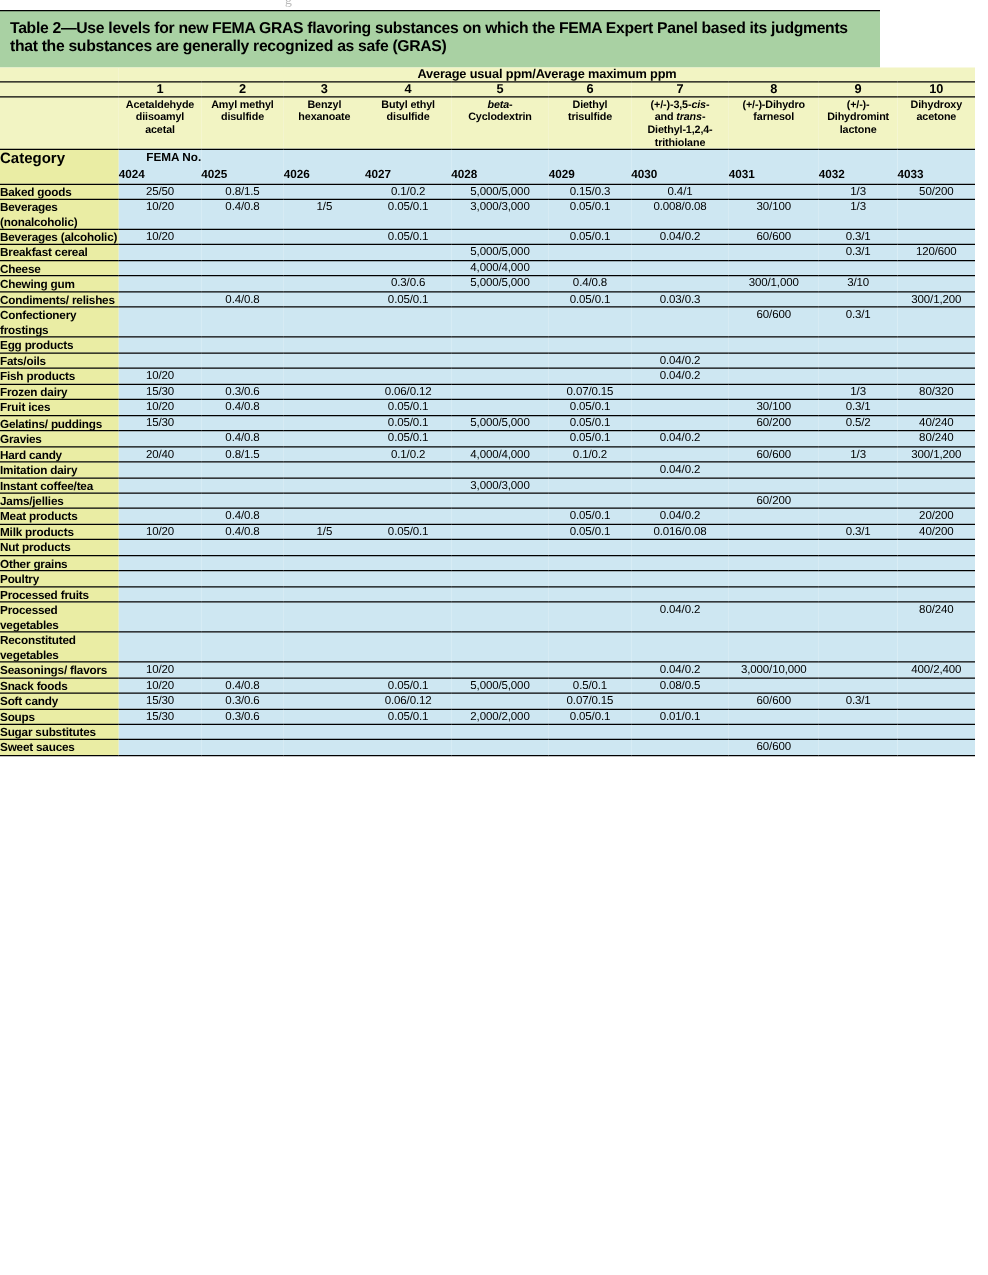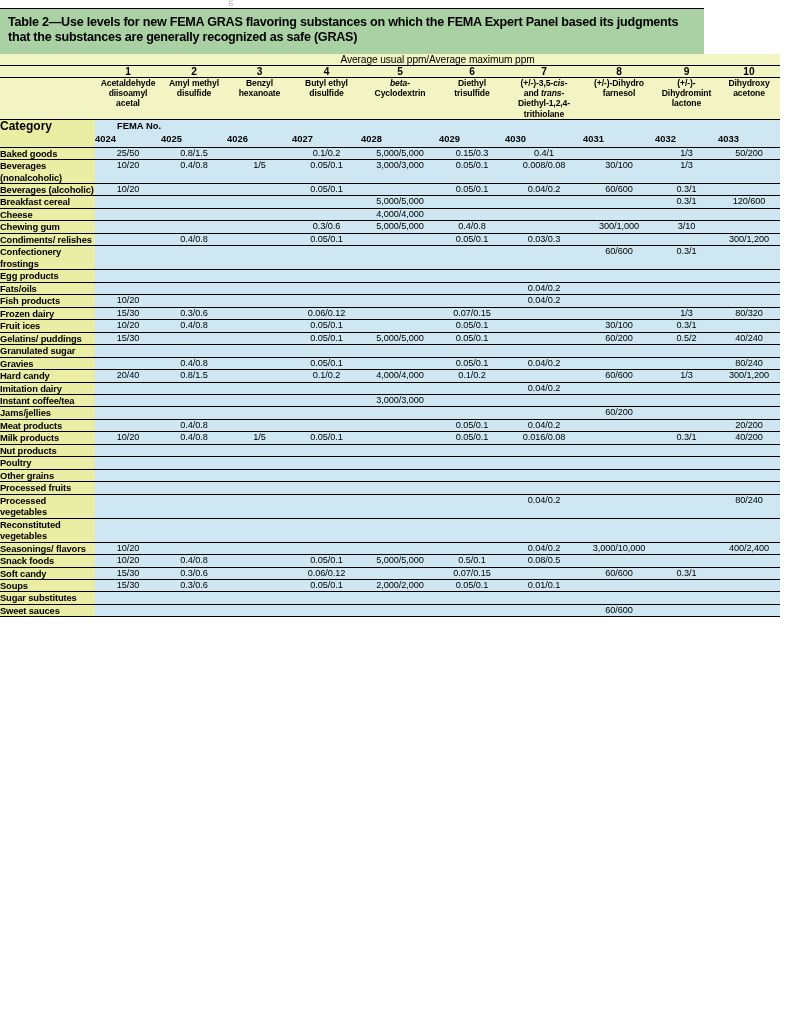--- a/index.html
+++ b/index.html
@@ -81,21 +81,21 @@
   .cat-yellow { background: #eaeda4; }
   .data-blue  { background: #cee7f2; }
 
   .rule-top    { border-top: 1.1px solid #000; }
   .rule-bottom { border-bottom: 1.1px solid #000; }
 
   
   .span-avg {
     text-align: center;
     font-size: 10.2px;
-    font-weight: normal;
+    font-weight: bold;
     padding: 4px 0 4px 0;
     letter-spacing: -0.1px;
   }
 
   
   .colnum {
     text-align: center;
     font-size: 10.2px;
     font-weight: bold;
     padding: 4px 0 4px 0;
@@ -437,33 +437,20 @@
           <td class="val data-blue rule-bottom"></td>
           <td class="val data-blue rule-bottom">0.05/0.1</td>
           <td class="val data-blue rule-bottom">5,000/5,000</td>
           <td class="val data-blue rule-bottom">0.05/0.1</td>
           <td class="val data-blue rule-bottom"></td>
           <td class="val data-blue rule-bottom">60/200</td>
           <td class="val data-blue rule-bottom">0.5/2</td>
           <td class="val data-blue rule-bottom">40/240</td>
         </tr>
         <tr>
-          <td class="cat cat-yellow rule-bottom">Granulated sugar</td>
-          <td class="val data-blue rule-bottom"></td>
-          <td class="val data-blue rule-bottom"></td>
-          <td class="val data-blue rule-bottom"></td>
-          <td class="val data-blue rule-bottom"></td>
-          <td class="val data-blue rule-bottom"></td>
-          <td class="val data-blue rule-bottom"></td>
-          <td class="val data-blue rule-bottom"></td>
-          <td class="val data-blue rule-bottom"></td>
-          <td class="val data-blue rule-bottom"></td>
-          <td class="val data-blue rule-bottom"></td>
-        </tr>
-        <tr>
           <td class="cat cat-yellow rule-bottom">Gravies</td>
           <td class="val data-blue rule-bottom"></td>
           <td class="val data-blue rule-bottom">0.4/0.8</td>
           <td class="val data-blue rule-bottom"></td>
           <td class="val data-blue rule-bottom">0.05/0.1</td>
           <td class="val data-blue rule-bottom"></td>
           <td class="val data-blue rule-bottom">0.05/0.1</td>
           <td class="val data-blue rule-bottom">0.04/0.2</td>
           <td class="val data-blue rule-bottom"></td>
           <td class="val data-blue rule-bottom"></td>
@@ -554,34 +541,34 @@
           <td class="val data-blue rule-bottom"></td>
           <td class="val data-blue rule-bottom"></td>
           <td class="val data-blue rule-bottom"></td>
           <td class="val data-blue rule-bottom"></td>
           <td class="val data-blue rule-bottom"></td>
           <td class="val data-blue rule-bottom"></td>
           <td class="val data-blue rule-bottom"></td>
           <td class="val data-blue rule-bottom"></td>
         </tr>
         <tr>
+          <td class="cat cat-yellow rule-bottom">Other grains</td>
+          <td class="val data-blue rule-bottom"></td>
+          <td class="val data-blue rule-bottom"></td>
+          <td class="val data-blue rule-bottom"></td>
+          <td class="val data-blue rule-bottom"></td>
+          <td class="val data-blue rule-bottom"></td>
+          <td class="val data-blue rule-bottom"></td>
+          <td class="val data-blue rule-bottom"></td>
+          <td class="val data-blue rule-bottom"></td>
+          <td class="val data-blue rule-bottom"></td>
+          <td class="val data-blue rule-bottom"></td>
+        </tr>
+        <tr>
           <td class="cat cat-yellow rule-bottom">Poultry</td>
-          <td class="val data-blue rule-bottom"></td>
-          <td class="val data-blue rule-bottom"></td>
-          <td class="val data-blue rule-bottom"></td>
-          <td class="val data-blue rule-bottom"></td>
-          <td class="val data-blue rule-bottom"></td>
-          <td class="val data-blue rule-bottom"></td>
-          <td class="val data-blue rule-bottom"></td>
-          <td class="val data-blue rule-bottom"></td>
-          <td class="val data-blue rule-bottom"></td>
-          <td class="val data-blue rule-bottom"></td>
-        </tr>
-        <tr>
-          <td class="cat cat-yellow rule-bottom">Other grains</td>
           <td class="val data-blue rule-bottom"></td>
           <td class="val data-blue rule-bottom"></td>
           <td class="val data-blue rule-bottom"></td>
           <td class="val data-blue rule-bottom"></td>
           <td class="val data-blue rule-bottom"></td>
           <td class="val data-blue rule-bottom"></td>
           <td class="val data-blue rule-bottom"></td>
           <td class="val data-blue rule-bottom"></td>
           <td class="val data-blue rule-bottom"></td>
           <td class="val data-blue rule-bottom"></td>

